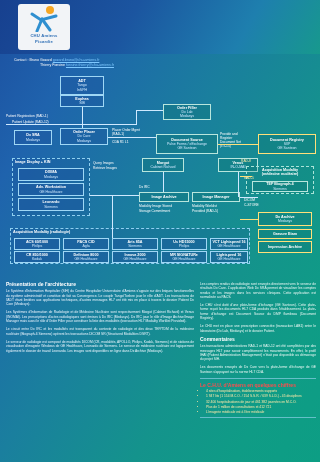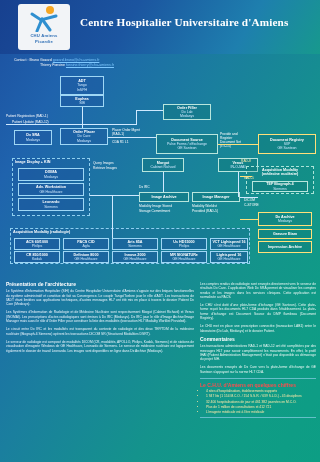--- a/index.html
+++ b/index.html
@@ -67,21 +67,20 @@
       <div class="dot"></div>
       <svg class="body" viewBox="0 0 30 21" xmlns="http://www.w3.org/2000/svg">
         <path d="M3 3 L12 9 L27 5" stroke="#2f8fd0" stroke-width="3" fill="none" stroke-linecap="round"></path>
         <path d="M13 8 L8 20" stroke="#2f8fd0" stroke-width="3" fill="none" stroke-linecap="round"></path>
         <path d="M13 8 L21 19" stroke="#2f8fd0" stroke-width="3" fill="none" stroke-linecap="round"></path>
       </svg>
     </div>
     <div class="cap">CHU Amiens</div>
     <div class="cap">Picardie</div>
   </div>
-  <div class="abs" id="title">Centre Hospitalier Universitaire d'Amiens</div>
 </div>
 
 <div class="abs" id="contact">
   <div>
     <span class="lbl">Contact :</span>
     <span class="lbl">Bruno Gozard</span>
     <a href="#">gozard.bruno@chu-amiens.fr</a>
   </div>
   <div class="r2">
     <span class="lbl">Thierry Fonsine</span>

